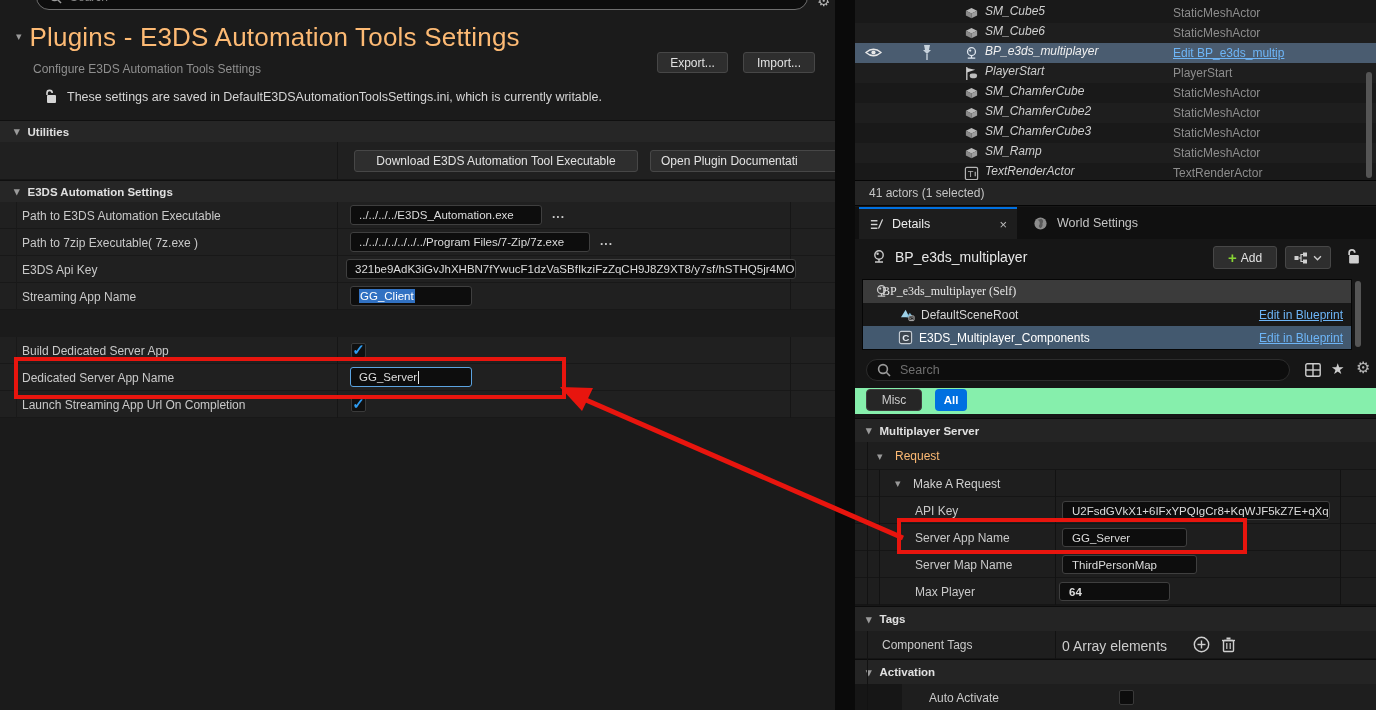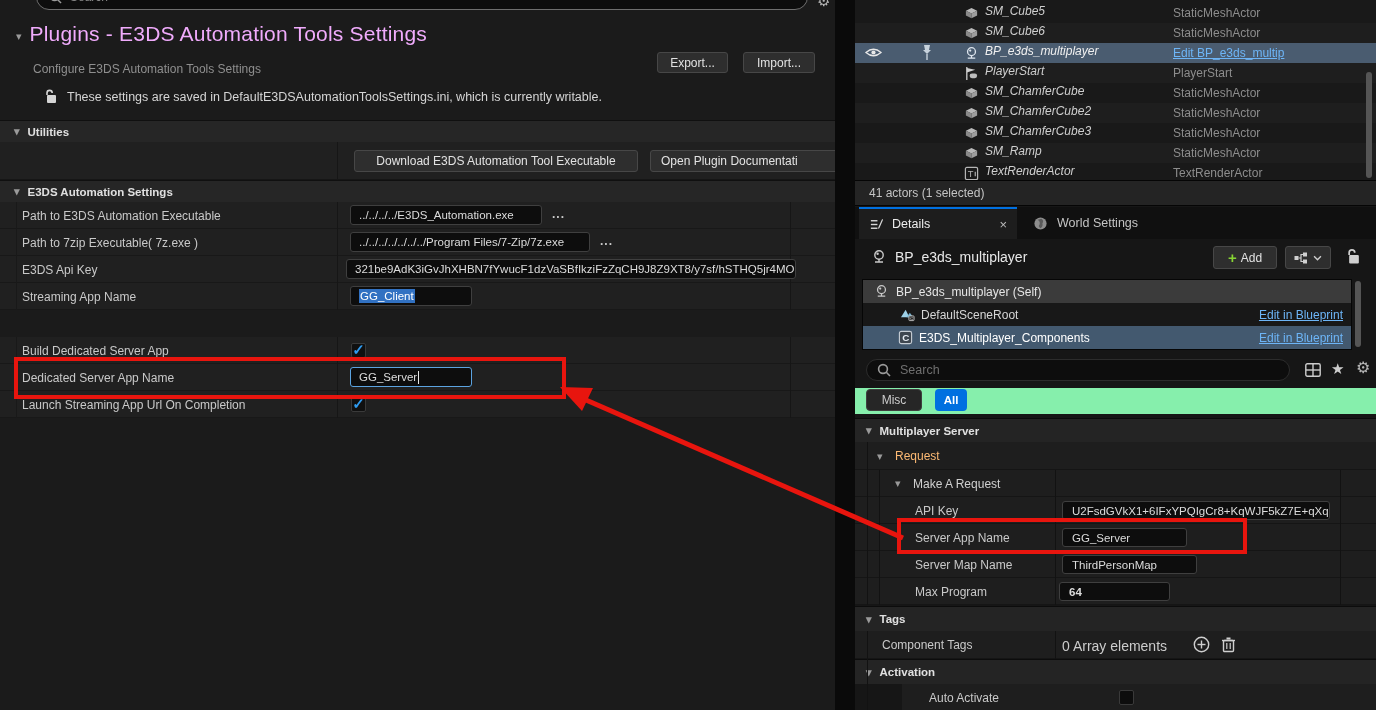--- a/index.html
+++ b/index.html
@@ -8,21 +8,21 @@
   .screen { position:relative; width:1376px; height:710px; background:#161616; overflow:hidden; color:#cfcfcf; }
   .abs { position:absolute; }
 
   
   .left-panel { position:absolute; left:0; top:0; width:835px; height:710px; background:#1b1b1b; }
   .top-search { position:absolute; left:36px; top:-16px; width:772px; height:26px; border:1px solid #6e6e6e; border-radius:13px; background:#0d0d0d; display:flex; align-items:center; padding-left:12px; gap:8px; color:#8a8a8a; font-size:12px; }
   .gear-glyph { color:#b5b5b5; font-size:15px; line-height:1; }
   .lp-gear { position:absolute; left:817px; top:-7px; }
   .tri { color:#9a9a9a; font-size:11px; }
   .lp-title-row { position:absolute; left:16px; top:22px; display:flex; align-items:flex-start; gap:8px; }
-  .lp-title { font-size:21px; color:#f0abfc; font-weight:400; letter-spacing:0.2px; }
+  .lp-title { font-size:26px; color:#fdba74; font-weight:400; letter-spacing:0.2px; }
   .lp-sub { position:absolute; left:33px; top:62px; font-size:12px; color:#8f8f8f; }
   .btn { background:#2e2e2e; border:1px solid #474747; border-radius:3px; color:#e2e2e2; font-size:12px; display:flex; align-items:center; justify-content:center; cursor:pointer; font-family:inherit; }
   .export-btn { position:absolute; left:657px; top:52px; width:71px; height:21px; }
   .import-btn { position:absolute; left:743px; top:52px; width:72px; height:21px; }
   .note-row { position:absolute; left:45px; top:89px; display:flex; align-items:center; gap:9px; font-size:12.5px; color:#d5d5d5; }
   .sec-header { position:absolute; left:0; width:835px; height:22px; background:#262626; border-top:1px solid #101010; display:flex; align-items:center; gap:8px; padding-left:14px; font-size:11.5px; font-weight:bold; color:#e0e0e0; }
   .util-body { position:absolute; left:0; top:142px; width:835px; height:38px; background:#202020; border-bottom:1px solid #161616; }
   .util-body .btn { position:absolute; height:22px; top:8px; font-size:12px; white-space:nowrap; overflow:hidden; }
   .dl-btn { left:354px; width:284px; }
   .doc-btn { left:650px; width:190px; justify-content:flex-start !important; padding-left:10px; }
@@ -384,21 +384,21 @@
 
   <div class="comp-tree">
     <div class="crow self">
       <span class="cicon" style="left:10px;">
           <svg class="ic" width="15" height="15" viewBox="0 0 16 16">
             <circle cx="8" cy="6" r="4.2" fill="none" stroke="#c9c9c9" stroke-width="1.4"></circle>
             <circle cx="6.6" cy="4.8" r="1.2" fill="#c9c9c9"></circle>
             <path d="M4 13 h8 M8 10 v3" stroke="#c9c9c9" stroke-width="1.4" fill="none"></path>
           </svg>
         </span>
-      <span style="position:absolute; left:33px;">BP_e3ds_multiplayer (Self)</span>
+      <span style="position:absolute; left:19px;font-family:Liberation Serif, serif;">BP_e3ds_multiplayer (Self)</span>
     </div>
     <div class="crow">
       <span class="cicon" style="left:36px;">
           <svg class="ic" width="15" height="15" viewBox="0 0 16 16">
             <path d="M1 11 L6 3 L10 11 Z" fill="#9dd0e7"></path>
             <path d="M7 11 L10.5 6 L14 11 Z" fill="#79b6d3"></path>
             <rect x="9.5" y="9.5" width="5.5" height="5" rx="0.8" fill="#2b2b2b" stroke="#bcbcbc" stroke-width="1"></rect>
             <text x="11" y="13.8" font-size="4.5" fill="#cfcfcf" font-family="sans-serif">C</text>
           </svg>
         </span>
@@ -459,21 +459,21 @@
   </div>
   <div class="drow" style="top:524px; height:27px;">
     <span class="dlbl">Server App Name</span>
     <div class="dfield" style="left:207px; width:125px;">GG_Server</div>
   </div>
   <div class="drow" style="top:551px; height:27px;">
     <span class="dlbl">Server Map Name</span>
     <div class="dfield" style="left:207px; width:135px;">ThirdPersonMap</div>
   </div>
   <div class="drow" style="top:578px; height:27px;">
-    <span class="dlbl">Max Program</span>
+    <span class="dlbl">Max Player</span>
     <div class="dfield" style="left:204px; width:111px; font-weight:bold;">64</div>
   </div>
 
   <div class="dhdr" style="top:606px; height:25px; padding-left:11px;">
     <span class="tri">▾</span>
     <span>Tags</span>
   </div>
   <div class="drow" style="top:631px; height:28px;">
     <span class="dlbl" style="left:27px;">Component Tags</span>
     <span class="abs" style="left:207px; top:7px; font-size:14px; color:#cccccc;">0 Array elements</span>

